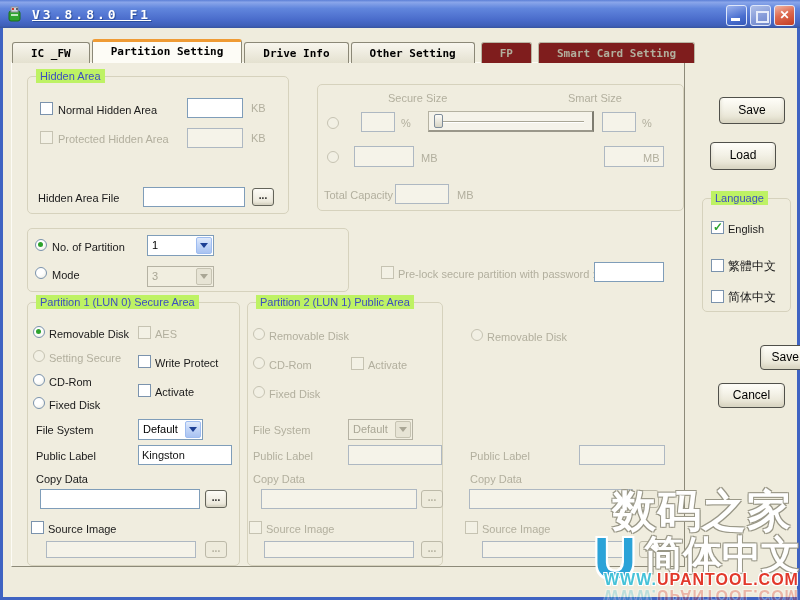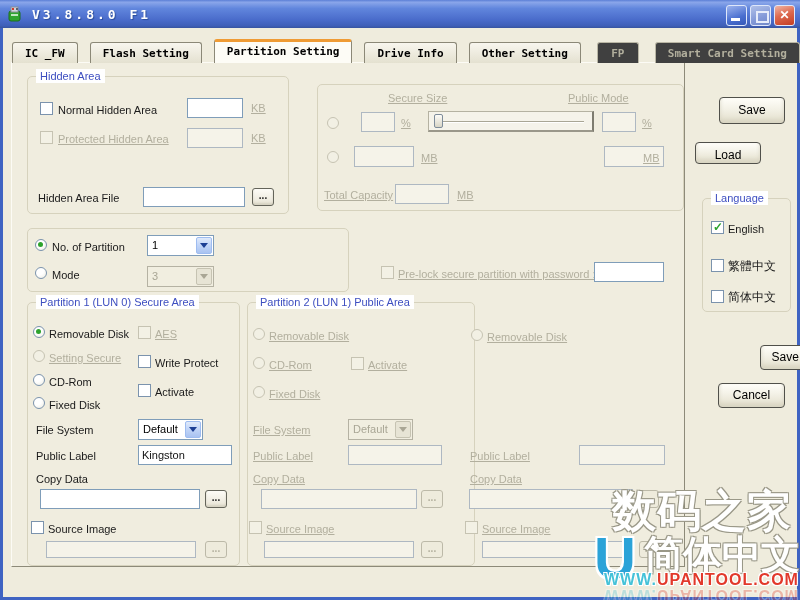--- a/index.html
+++ b/index.html
@@ -4,49 +4,49 @@
 <style>
   html,body{margin:0;padding:0;background:#fff;}
   *{box-sizing:border-box;}
   .window{position:relative;width:800px;height:600px;background:#3f63c2;overflow:hidden;
           font-family:"Liberation Sans",sans-serif;font-size:11px;color:#111;}
   
   .titlebar{position:absolute;left:0;top:0;width:800px;height:28px;
             background:linear-gradient(180deg,#5b7fd6 0%,#8aa6ea 8%,#6186dd 30%,#4a6ccb 70%,#3f5fb8 92%,#37549f 100%);}
   .appicon{position:absolute;left:7px;top:5px;width:17px;height:17px;}
   .apptitle{position:absolute;left:32px;top:7px;color:#fff;
-            font:bold 13px "DejaVu Sans Mono",monospace;letter-spacing:3px;text-shadow:1px 1px 1px #2b4d9a;}
+            font:bold 13px "DejaVu Sans Mono",monospace;letter-spacing:3px;text-shadow:1px 1px 1px #2b4d9a;text-decoration:underline;}
   .capbtn{position:absolute;top:5px;width:21px;height:21px;border-radius:3px;border:1px solid #dfe7fa;}
   .capbtn.min{left:726px;background:linear-gradient(160deg,#9db4ee,#4a6fd0 60%,#3558b8);}
   .capbtn.min::after{content:"";position:absolute;left:4px;bottom:4px;width:9px;height:3px;background:#fff;}
   .capbtn.max{left:750px;background:linear-gradient(160deg,#b0c0e8,#8399d8 60%,#7289c8);}
   .capbtn.max::after{content:"";position:absolute;left:5px;top:5px;width:9px;height:8px;border:2px solid #e6ecfa;}
   .capbtn.close{left:774px;background:linear-gradient(160deg,#f0b5a5,#dd6a50 45%,#c43d22);}
   .capbtn.close::after{content:"✕";position:absolute;left:0;top:2px;width:100%;text-align:center;
             color:#fff;font:bold 12px "Liberation Sans",sans-serif;}
   
   .client{position:absolute;left:3px;top:28px;width:794px;height:569px;background:#efecdd;}
   
   .tabstrip{position:absolute;left:12px;top:39px;height:24px;display:flex;align-items:flex-end;z-index:5;}
-  .tab{height:21px;padding:4px 12px 0;margin-right:12px;background:linear-gradient(#f8f6ee,#e4e1d0);
+  .tab{height:21px;padding:4px 18px 0;margin-right:2px;background:linear-gradient(#f8f6ee,#e4e1d0);
        border:1px solid #8b8877;border-bottom:none;border-radius:3px 3px 0 0;
        font:bold 11px "DejaVu Sans Mono",monospace;white-space:nowrap;color:#000;}
   .tab.active{height:24px;padding-top:3px;background:#fdfcf6;border-top:3px solid #ef9b34;}
-  .tab.dis{color:#b2af9d;background:#404040;border-color:#b9b6a4;}
+  .tab.dis{color:#b2af9d;background:#7f1d1d;border-color:#b9b6a4;}
   .tab.gap{margin-left:4px;}
   .tab.center{min-width:42px;text-align:center;}
   
   .panel{position:absolute;left:11px;top:62px;width:674px;height:505px;background:#f0eddf;
          border:1px solid #8d8a79;border-top-color:#fcfbf5;border-left-color:#fcfbf5;}
   
   .grp{position:absolute;border:1px solid #d6d2bd;border-radius:5px;}
-  .cap{position:absolute;top:-8px;left:8px;background:#ffffff;padding:0 4px;color:#3d4ec0;
+  .cap{position:absolute;top:-8px;left:8px;background:#bef264;padding:0 4px;color:#3d4ec0;
        font-size:11px;line-height:14px;white-space:nowrap;}
   .lbl{position:absolute;white-space:nowrap;font-size:11px;line-height:14px;color:#1a1a1a;}
-  .lbl.g{color:#b2af9e;text-decoration:underline;}
+  .lbl.g{color:#b2af9e;}
   .txt{position:absolute;background:#fff;border:1px solid #7f9db9;
        font:11px "Liberation Sans",sans-serif;padding:2px 3px;color:#111;}
   .txt.dis{background:#f5f3e9;border-color:#aeb8c2;}
   .browse{position:absolute;border:1px solid #64645a;border-radius:3px;
        background:linear-gradient(#fdfcf7,#e8e4d5);font:bold 10px "Liberation Sans",sans-serif;
        text-align:center;line-height:14px;color:#222;box-shadow:inset 0 -2px 2px #d6d2c2;}
   .browse.dis{color:#b3b09e;border-color:#bcb9a8;box-shadow:none;background:#eeebdc;}
   .xbtn{position:absolute;border:1px solid #50504a;border-radius:4px;
        background:linear-gradient(#fffef9 0%,#f3f1e6 45%,#e2deca 100%);
        font:12px "Liberation Sans",sans-serif;color:#000;text-align:center;
@@ -103,21 +103,20 @@
     <span class="apptitle">V3.8.8.0 F1</span>
     <span class="capbtn min"></span>
     <span class="capbtn max"></span>
     <span class="capbtn close"></span>
   </div>
 
   <div class="client"></div>
 
   <div class="tabstrip">
     <div class="tab">IC _FW</div>
-    <div class="tab">Flash Setting</div>
     <div class="tab active">Partition Setting</div>
     <div class="tab">Drive Info</div>
     <div class="tab">Other Setting</div>
     <div class="tab dis gap center">FP</div>
     <div class="tab dis gap">Smart Card Setting</div>
   </div>
 
   <div class="panel"></div>
 
   <div class="grp" style="left:27px;top:76px;width:262px;height:138px">
@@ -130,21 +129,21 @@
   <span class="chk dis" style="left:40px;top:131px"></span>
   <span class="lbl g" style="left:58px;top:132px">Protected Hidden Area</span>
   <input class="txt dis" style="left: 187px; top: 128px; width: 56px; height: 20px;" value="">
   <span class="lbl g" style="left:251px;top:131px">KB</span>
   <span class="lbl" style="left:38px;top:191px">Hidden Area File</span>
   <input class="txt" style="left: 143px; top: 187px; width: 102px; height: 20px;" value="">
   <span class="browse" style="left:252px;top:188px;width:22px;height:18px">...</span>
 
   <div class="grp" style="left:317px;top:84px;width:367px;height:127px"></div>
   <span class="lbl g" style="left:388px;top:91px">Secure Size</span>
-  <span class="lbl g" style="left:568px;top:91px">Public Mode</span>
+  <span class="lbl g" style="left:568px;top:91px">Smart Size</span>
   <span class="radio dis" style="left:327px;top:117px"></span>
   <input class="txt dis" style="left: 361px; top: 112px; width: 34px; height: 20px;" value="">
   <span class="lbl g" style="left:401px;top:116px">%</span>
   <div class="sliderbox" style="left:428px;top:111px;width:166px;height:21px">
     <span class="track"></span>
     <span class="thumb"></span>
   </div>
   <input class="txt dis" style="left: 602px; top: 112px; width: 34px; height: 20px;" value="">
   <span class="lbl g" style="left:642px;top:116px">%</span>
   <span class="radio dis" style="left:327px;top:151px"></span>
@@ -199,21 +198,21 @@
   <span class="lbl" style="left:36px;top:449px">Public Label</span>
   <input class="txt" style="left: 138px; top: 445px; width: 94px; height: 20px;" value="Kingston">
   <span class="lbl" style="left:36px;top:472px">Copy Data</span>
   <input class="txt" style="left: 40px; top: 489px; width: 160px; height: 20px;" value="">
   <span class="browse" style="left:205px;top:490px;width:22px;height:18px">...</span>
   <span class="chk" style="left:31px;top:521px"></span>
   <span class="lbl" style="left:48px;top:522px">Source Image</span>
   <input class="txt dis" style="left: 46px; top: 541px; width: 150px; height: 17px;" value="">
   <span class="browse dis" style="left:205px;top:541px;width:22px;height:17px">...</span>
 
-  <div class="grp" style="left:247px;top:302px;width:228px;height:264px">
+  <div class="grp" style="left:247px;top:302px;width:196px;height:264px">
     <span class="cap">Partition 2 (LUN 1) Public Area</span>
   </div>
   <span class="radio dis" style="left:253px;top:328px"></span>
   <span class="lbl g" style="left:269px;top:329px">Removable Disk</span>
   <span class="radio dis" style="left:253px;top:357px"></span>
   <span class="lbl g" style="left:269px;top:358px">CD-Rom</span>
   <span class="chk dis" style="left:351px;top:357px"></span>
   <span class="lbl g" style="left:368px;top:358px">Activate</span>
   <span class="radio dis" style="left:253px;top:386px"></span>
   <span class="lbl g" style="left:269px;top:387px">Fixed Disk</span>
@@ -238,21 +237,21 @@
   <input class="txt dis" style="left: 579px; top: 445px; width: 86px; height: 20px;" value="">
   <span class="lbl g" style="left:470px;top:472px">Copy Data</span>
   <input class="txt dis" style="left: 469px; top: 489px; width: 164px; height: 20px;" value="">
   <span class="browse dis" style="left:639px;top:490px;width:20px;height:18px">...</span>
   <span class="chk dis" style="left:465px;top:521px"></span>
   <span class="lbl g" style="left:482px;top:522px">Source Image</span>
   <input class="txt dis" style="left: 482px; top: 541px; width: 144px; height: 17px;" value="">
   <span class="browse dis" style="left:639px;top:541px;width:20px;height:17px">...</span>
 
   <div class="xbtn" style="left:719px;top:97px;width:66px;height:27px;line-height:25px">Save</div>
-  <div class="xbtn" style="left:695px;top:142px;width:66px;height:22px;line-height:25px">Load</div>
+  <div class="xbtn" style="left:710px;top:142px;width:66px;height:28px;line-height:25px">Load</div>
 
   <div class="grp" style="left:702px;top:198px;width:89px;height:114px">
     <span class="cap">Language</span>
   </div>
   <span class="chk checked" style="left:711px;top:221px"><span></span></span>
   <span class="lbl" style="left:728px;top:222px">English</span>
   <span class="chk" style="left:711px;top:259px"></span>
   <span class="lbl" style="left:728px;top:259px;font-size:12px">繁體中文</span>
   <span class="chk" style="left:711px;top:290px"></span>
   <span class="lbl" style="left:728px;top:290px;font-size:12px">简体中文</span>

